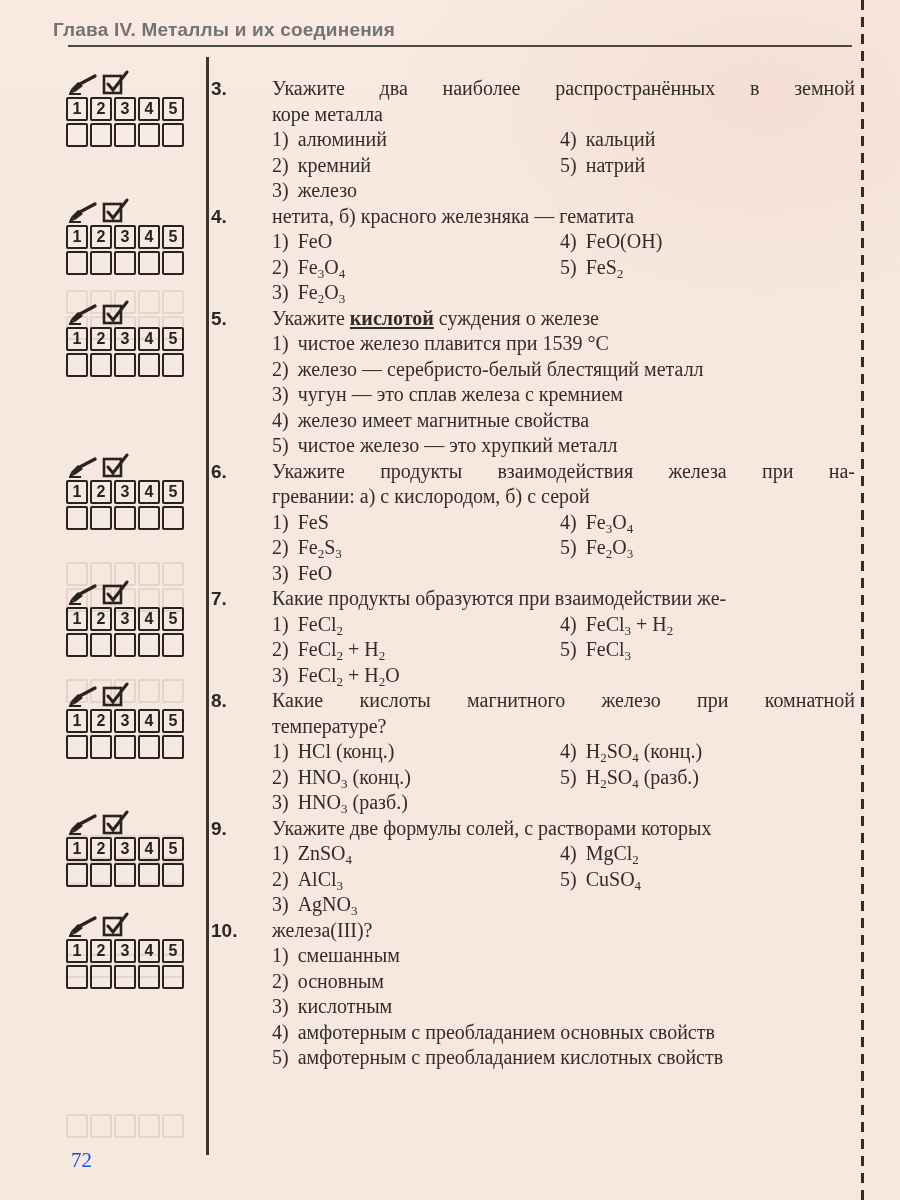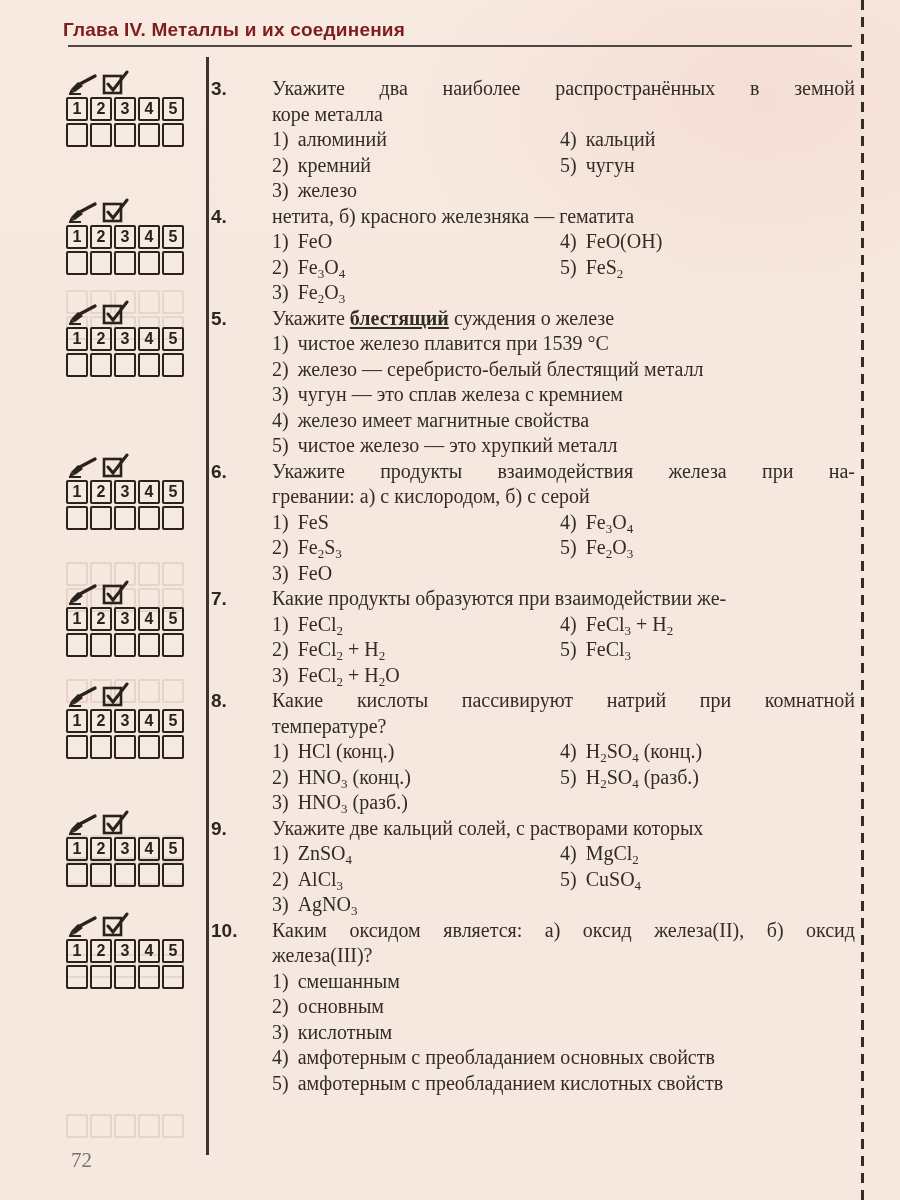--- a/index.html
+++ b/index.html
@@ -12,23 +12,23 @@
   body::before{ 
     content:"";position:absolute;inset:0;pointer-events:none;
     background:
       radial-gradient(520px 320px at 85% 8%, rgba(241,211,201,.5), rgba(241,211,201,0) 70%),
       linear-gradient(180deg, rgba(250,236,228,.55), rgba(244,229,218,0) 30%);
     z-index:5;
   }
 
   
   .chapter-title{
-    position:absolute;top:19px;left:63px;z-index:6;
+    position:absolute;top:19px;left:53px;z-index:6;
     font-family:"Liberation Sans","DejaVu Sans",sans-serif;
-    font-weight:bold;font-size:19px;letter-spacing:.2px;color:#7f1d1d;text-align:center;
+    font-weight:bold;font-size:19px;letter-spacing:.2px;color:#737373;text-align:center;
   }
   .header-rule{position:absolute;top:45px;left:68px;width:784px;height:2px;background:#4e4842;z-index:6;}
 
   
   .col-divider{position:absolute;top:57px;left:206px;width:2.5px;height:1098px;background:#3b3530;z-index:6;}
   .dashed-edge{
     position:absolute;top:0;left:861px;width:3px;height:1200px;z-index:6;
     background:repeating-linear-gradient(180deg,#332d29 0px,#332d29 10px,rgba(0,0,0,0) 10px,rgba(0,0,0,0) 17px);
   }
 
@@ -59,21 +59,21 @@
     display:flex;align-items:center;justify-content:center;
     font-family:"Liberation Sans","DejaVu Sans",sans-serif;font-weight:bold;
     font-size:16px;color:#29231f;background:rgba(255,255,255,.06);
   }
 
   
   .ghost{position:absolute;left:66px;width:126px;opacity:.5;z-index:1;}
   .g-row{display:flex;gap:2px;margin-top:2px;}
   .g-cell{box-sizing:border-box;width:22px;height:24px;border:2px solid rgba(168,133,120,.4);border-radius:2px;}
 
-  .page-number{position:absolute;left:71px;top:1148px;font-size:21px;color:#737373;z-index:6;}
+  .page-number{position:absolute;left:71px;top:1148px;font-size:21px;color:#1d4ed8;z-index:6;}
 
   svg{display:block;}
 </style>
 </head>
 <body>
 
 <div class="chapter-title">Глава IV. Металлы и их соединения</div>
 <div class="header-rule"></div>
 
 <div class="col-divider"></div>
@@ -206,21 +206,21 @@
               <span class="opt-label">кальций</span>
             </span>
           </div>
           <div class="opt-row">
             <span class="opt left">
               <span class="opt-num">2)</span>
               <span class="opt-label">кремний</span>
             </span>
             <span class="opt">
               <span class="opt-num">5)</span>
-              <span class="opt-label">чугун</span>
+              <span class="opt-label">натрий</span>
             </span>
           </div>
           <div class="opt-row">
             <span class="opt left">
               <span class="opt-num">3)</span>
               <span class="opt-label">железо</span>
             </span>
           </div>
         </div>
     </div>
@@ -324,21 +324,21 @@
           <span class="cell"></span>
           <span class="cell"></span>
           <span class="cell"></span>
           <span class="cell"></span>
           <span class="cell"></span>
         </div>
     </div>
     <div class="q-number">5.</div>
     <div class="q-body">
       <div class="q-text">
-          <div class="q-line">Укажите <b><u>блестящий</u></b> суждения о железе</div>
+          <div class="q-line">Укажите <b><u>кислотой</u></b> суждения о железе</div>
         </div>
       <div class="q-options">
           <div class="opt-row">
             <span class="opt">
               <span class="opt-num">1)</span>
               <span class="opt-label">чистое железо плавится при 1539 °C</span>
             </span>
           </div>
           <div class="opt-row">
             <span class="opt">
@@ -536,21 +536,21 @@
           <span class="cell"></span>
           <span class="cell"></span>
           <span class="cell"></span>
           <span class="cell"></span>
           <span class="cell"></span>
         </div>
     </div>
     <div class="q-number">8.</div>
     <div class="q-body">
       <div class="q-text">
-          <div class="q-line">Какие кислоты пассивируют натрий при комнатной</div>
+          <div class="q-line">Какие кислоты магнитного железо при комнатной</div>
           <div class="q-line">температуре?</div>
         </div>
       <div class="q-options">
           <div class="opt-row">
             <span class="opt left">
               <span class="opt-num">1)</span>
               <span class="opt-label">HCl (конц.)</span>
             </span>
             <span class="opt">
               <span class="opt-num">4)</span>
@@ -606,21 +606,21 @@
           <span class="cell"></span>
           <span class="cell"></span>
           <span class="cell"></span>
           <span class="cell"></span>
           <span class="cell"></span>
         </div>
     </div>
     <div class="q-number">9.</div>
     <div class="q-body">
       <div class="q-text">
-          <div class="q-line">Укажите две кальций солей, с растворами которых</div>
+          <div class="q-line">Укажите две формулы солей, с растворами которых</div>
         </div>
       <div class="q-options">
           <div class="opt-row">
             <span class="opt left">
               <span class="opt-num">1)</span>
               <span class="opt-label">ZnSO<sub>4</sub></span>
             </span>
             <span class="opt">
               <span class="opt-num">4)</span>
               <span class="opt-label">MgCl<sub>2</sub></span>
@@ -675,21 +675,20 @@
           <span class="cell"></span>
           <span class="cell"></span>
           <span class="cell"></span>
           <span class="cell"></span>
           <span class="cell"></span>
         </div>
     </div>
     <div class="q-number">10.</div>
     <div class="q-body">
       <div class="q-text">
-          <div class="q-line">Каким оксидом является: а) оксид железа(II), б) оксид</div>
           <div class="q-line">железа(III)?</div>
         </div>
       <div class="q-options">
           <div class="opt-row">
             <span class="opt">
               <span class="opt-num">1)</span>
               <span class="opt-label">смешанным</span>
             </span>
           </div>
           <div class="opt-row">

